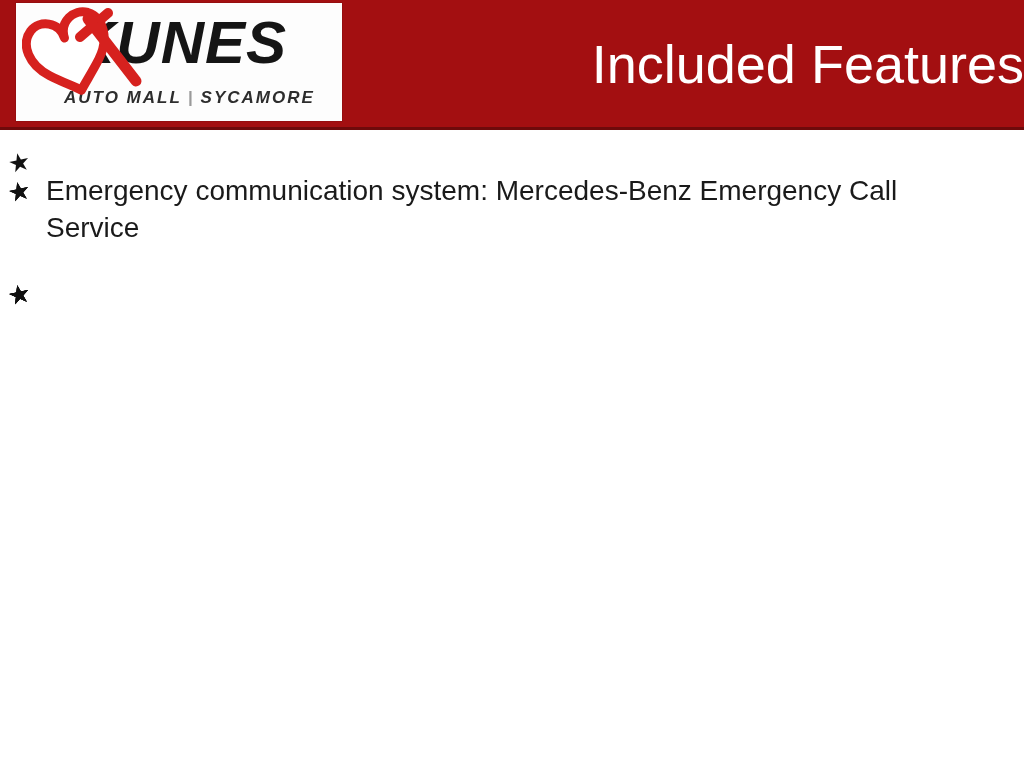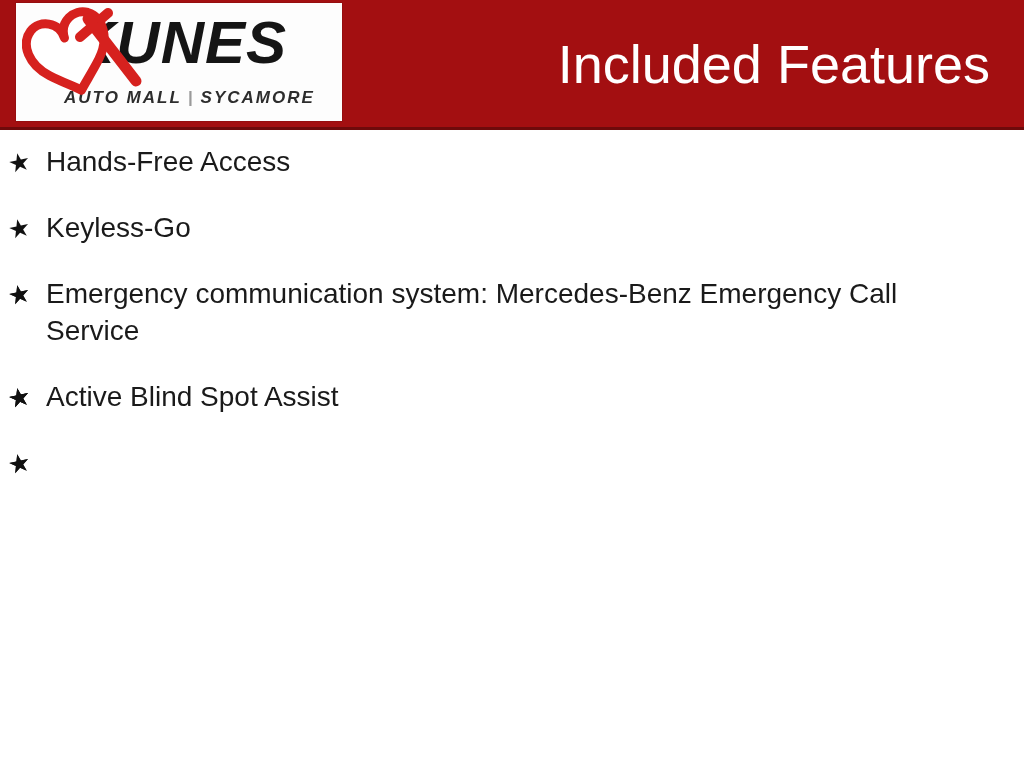--- a/index.html
+++ b/index.html
@@ -69,21 +69,20 @@
     z-index: 1;
   }
   .brand-sub .sep {
     color: #9a9a9a;
     padding: 0 6px;
     font-weight: bold;
   }
 
   .page-title {
     margin-left: auto;
-    padding-right: 34px;
     color: #ffffff;
     font-size: 54px;
     line-height: 126px;
     font-weight: normal;
     white-space: nowrap;
   }
 
   
   .features {
     list-style: none;
@@ -122,22 +121,22 @@
       <span class="brand-name">KUNES</span>
     </div>
     <div class="brand-sub">
       <span>AUTO MALL</span><span class="sep">|</span><span>SYCAMORE</span>
     </div>
   </div>
   <div class="page-title">Included Features</div>
 </div>
 
 <ul class="features">
-  <li><span class="bullet">★</span><span>Hands-Free Access</span></li>
-  <li><span class="bullet">★</span><span>Keyless-Go</span></li>
+  <li><span class="bullet">★</span></li>
+  <li><span class="bullet">★</span></li>
   <li><span class="bullet">★</span></li>
   <li><span class="bullet">★</span><span>Emergency communication system: Mercedes-Benz Emergency Call Service</span></li>
   <li><span class="bullet">★</span></li>
   <li><span class="bullet">★</span></li>
-  <li><span class="bullet">★</span><span>Active Blind Spot Assist</span></li>
+  <li><span class="bullet">★</span></li>
   <li><span class="bullet">★</span></li>
   <li><span class="bullet">★</span></li>
 </ul>
 
 </body></html>

